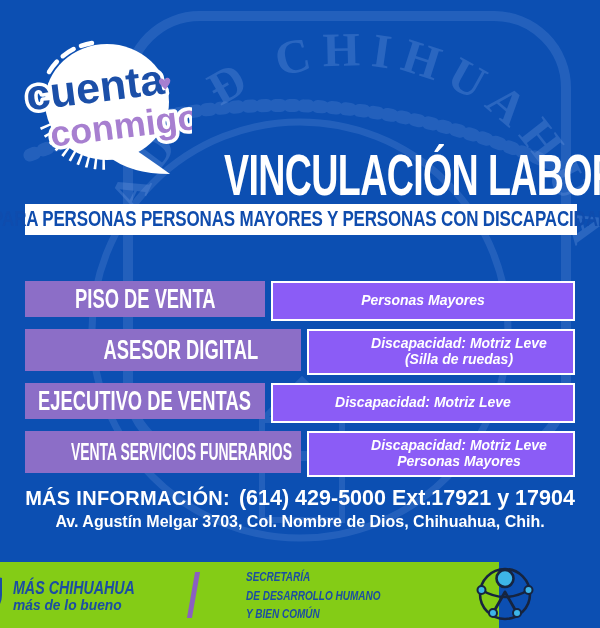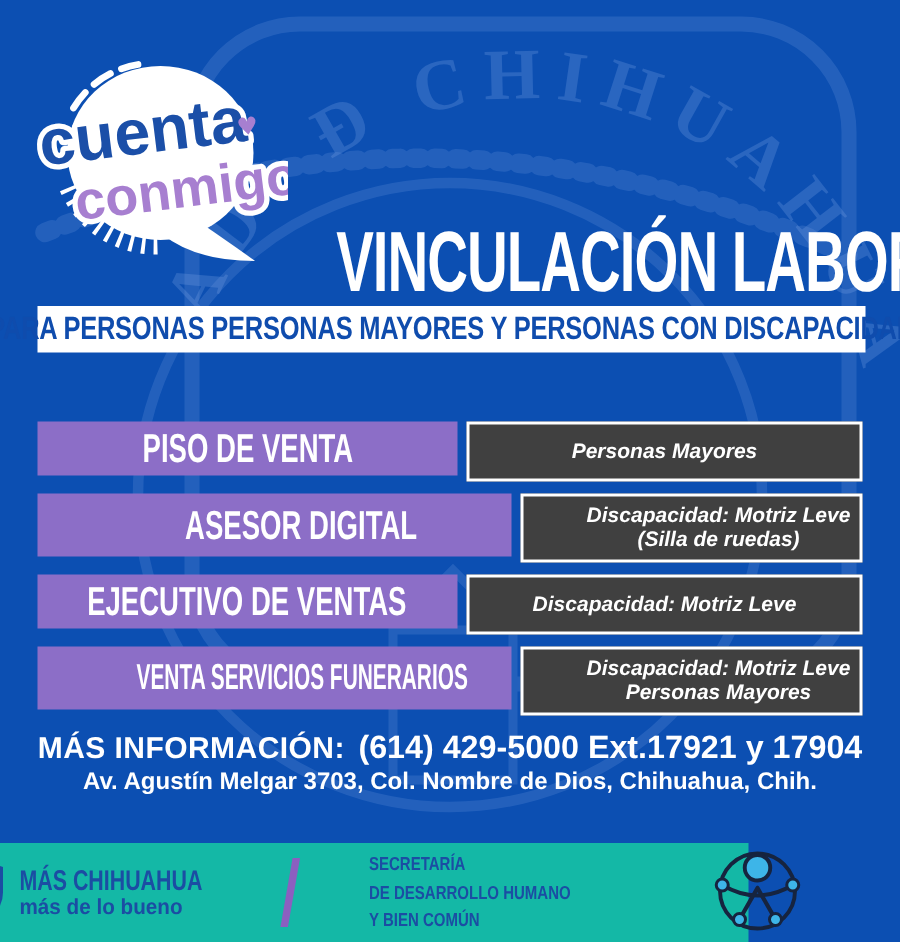--- a/index.html
+++ b/index.html
@@ -17,35 +17,35 @@
 
   .subtitle-bar{position:absolute;top:204px;left:25px;width:552px;height:31px;background:#ffffff;
                 display:flex;align-items:center;justify-content:center;}
   .subtitle-text{color:#0f4cad;font-weight:bold;font-size:21.5px;--sx:0.79;letter-spacing:-0.2px;}
 
   .table{position:absolute;top:281px;left:25px;width:550px;}
   .trow{display:flex;gap:6px;}
   .trow + .trow{margin-top:8px;}
   .h-sm{height:36px;}
   .h-lg{height:42px;padding-left:36px;}
-  .cell-pos{width:280px;flex:none;background:#8c6ec7;display:flex;align-items:center;justify-content:center;overflow:hidden;}
+  .cell-pos{width:240px;flex:none;background:#8c6ec7;display:flex;align-items:center;justify-content:center;overflow:hidden;}
   .pos-label{color:#ffffff;font-weight:bold;font-size:27px;--sx:0.68;}
   .pos-label.long{font-size:24px;--sx:0.58;}
-  .cell-req{flex:1;background:#404040;border:2.5px solid #ffffff;display:flex;flex-direction:column;
+  .cell-req{flex:1;background:#8b5cf6;border:2.5px solid #ffffff;display:flex;flex-direction:column;
             align-items:center;justify-content:center;color:#ffffff;font-weight:bold;font-style:italic;
             font-size:14px;line-height:1.12;text-align:center;}
 
   .contact{position:absolute;top:486px;left:0;width:600px;text-align:center;color:#ffffff;}
   .contact-line1{display:flex;align-items:baseline;justify-content:center;gap:9px;}
   .contact-label{font-size:20px;font-weight:bold;letter-spacing:0.3px;}
   .contact-phone{font-size:21.5px;font-weight:bold;}
   .contact-address{font-size:16px;font-weight:bold;margin-top:2px;}
 
-  .footer{position:absolute;left:0;bottom:0;width:499px;height:66px;background:#14b8a6;
-          display:flex;align-items:center;justify-content:center;}
+  .footer{position:absolute;left:0;bottom:0;width:499px;height:66px;background:#84cc16;
+          display:flex;align-items:center;justify-content:center;font-style:italic;}
   .brand{display:flex;align-items:center;gap:8px;}
   .brand-text{color:#1b4da3;line-height:1;}
   .brand-l1{font-size:19px;font-weight:bold;--sx:0.75;}
   .brand-l2{font-size:14.5px;font-weight:bold;margin-top:1px;--sx:0.95;}
   .brand-l3{font-size:9px;font-weight:bold;letter-spacing:1.6px;margin-top:3px;--sx:1;}
   .divider{width:5px;height:46px;background:#8b5fc0;transform:skewX(-10deg);margin:0 13px 0 15px;flex:none;}
   .secretariat{color:#1b4da3;line-height:1.2;}
   .sec-line{font-size:12.5px;font-weight:bold;--sx:0.8;display:inline-block;}
   .sec-row{line-height:1.15;margin-left:37px;}
   .access-icon-wrap{margin-left:62px;}

